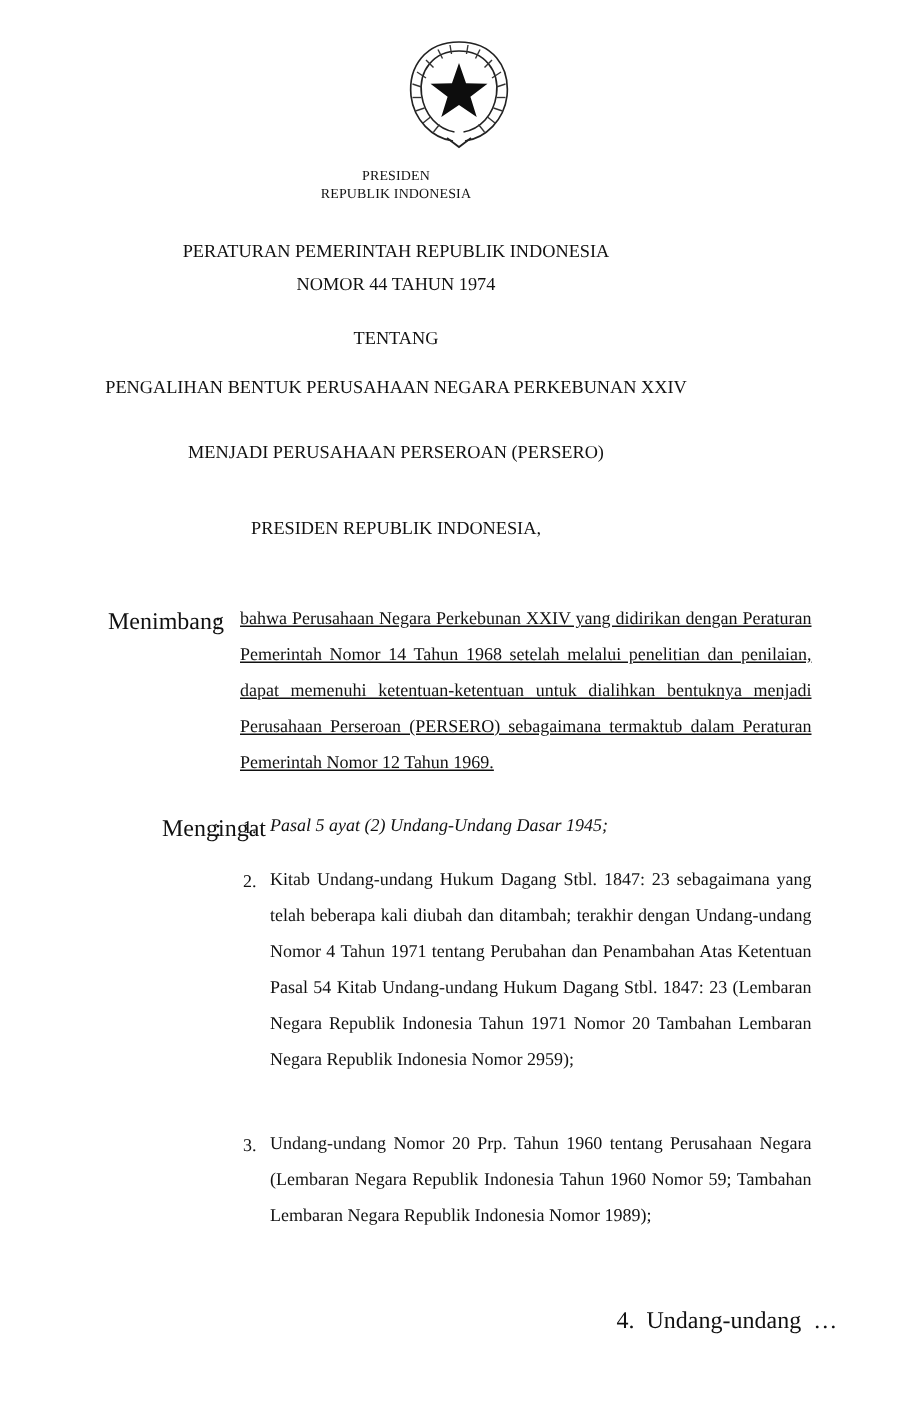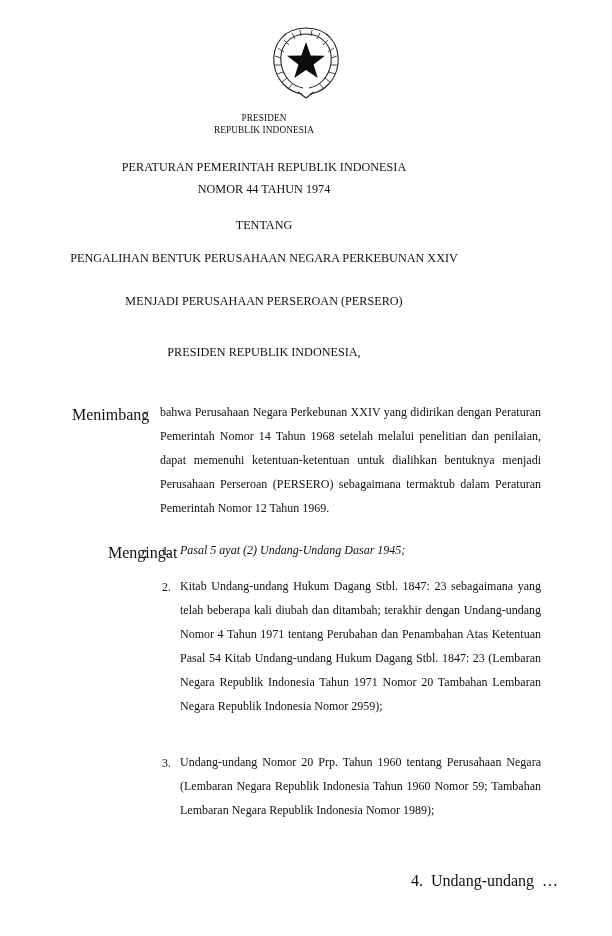--- a/index.html
+++ b/index.html
@@ -59,21 +59,21 @@
 
 <div class="center title" style="top:160px;">PERATURAN PEMERINTAH REPUBLIK INDONESIA</div>
 <div class="center title" style="top:182px;">NOMOR 44 TAHUN 1974</div>
 <div class="center title" style="top:218px;">TENTANG</div>
 <div class="center title" style="top:251px;">PENGALIHAN BENTUK PERUSAHAAN NEGARA PERKEBUNAN XXIV</div>
 <div class="center title" style="top:274px;margin-top:20px;">MENJADI PERUSAHAAN PERSEROAN (PERSERO)</div>
 <div class="center title" style="top:313px;margin-top:32px;">PRESIDEN REPUBLIK INDONESIA,</div>
 
 <div class="label" style="left:72px; top:406px;">Menimbang</div>
 <div class="label" style="left:143px; top:406px;">:</div>
-<div class="para" style="left:160px; top:400px; width:381px;">bahwa Perusahaan Negara Perkebunan XXIV yang didirikan dengan Peraturan Pemerintah  Nomor 14 Tahun 1968 setelah melalui penelitian dan penilaian, dapat memenuhi ketentuan-ketentuan untuk dialihkan bentuknya menjadi Perusahaan Perseroan (PERSERO) sebagaimana termaktub dalam Peraturan Pemerintah  Nomor 12 Tahun 1969.</div>
+<div class="para" style="left:160px; top:400px; width:381px;text-decoration:underline;">bahwa Perusahaan Negara Perkebunan XXIV yang didirikan dengan Peraturan Pemerintah  Nomor 14 Tahun 1968 setelah melalui penelitian dan penilaian, dapat memenuhi ketentuan-ketentuan untuk dialihkan bentuknya menjadi Perusahaan Perseroan (PERSERO) sebagaimana termaktub dalam Peraturan Pemerintah  Nomor 12 Tahun 1969.</div>
 
 <div class="label" style="left:72px; top:544px;margin-left:36px;">Mengingat</div>
 <div class="label" style="left:143px; top:544px;">:</div>
 
 <div class="num" style="left:162px; top:544px;">1.</div>
 <div class="para" style="left:180px; top:538px; width:361px;font-style:italic;">Pasal 5 ayat (2) Undang-Undang Dasar 1945;</div>
 
 <div class="num" style="left:162px; top:580px;">2.</div>
 <div class="para" style="left:180px; top:574px; width:361px;">Kitab Undang-undang Hukum Dagang Stbl. 1847: 23 sebagaimana yang telah beberapa kali diubah dan ditambah; terakhir dengan Undang-undang  Nomor 4 Tahun 1971 tentang Perubahan dan Penambahan Atas Ketentuan Pasal 54 Kitab Undang-undang Hukum Dagang Stbl. 1847: 23 (Lembaran Negara Republik Indonesia Tahun 1971 Nomor 20 Tambahan Lembaran Negara Republik Indonesia Nomor 2959);</div>
 

